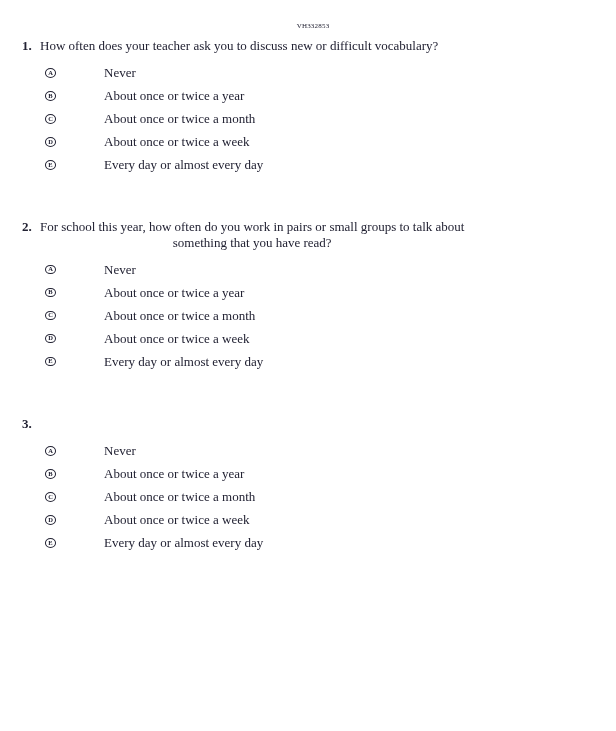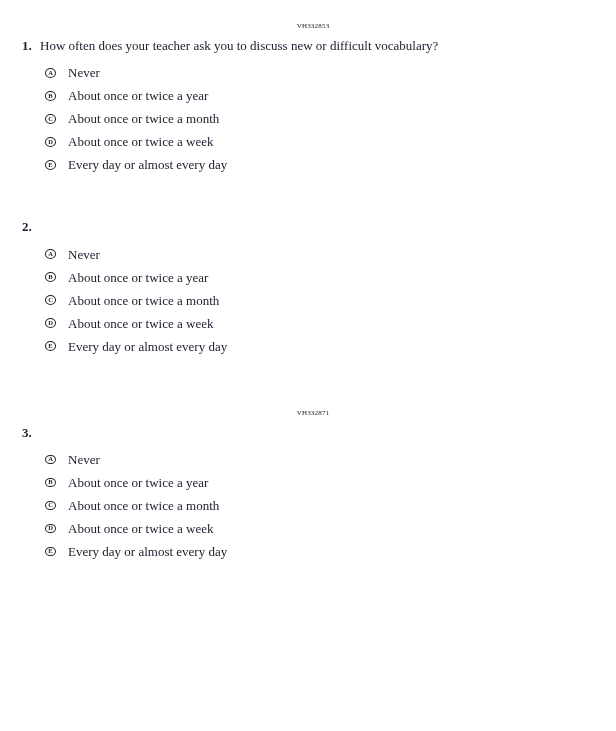--- a/index.html
+++ b/index.html
@@ -68,20 +68,21 @@
   }
   .bubble-letter {
     font-size: 6.5px;
     font-weight: bold;
     line-height: 1;
     transform: translateY(-0.2px);
   }
   .option-label {
     font-size: 13px;
     line-height: 13px;
+    margin-left: 36px;
   }
 </style>
 </head>
 <body>
 
 <div class="page">
   <div id="questions-container">
   <section class="question-block">
     <div class="code-row">
       <span class="code">VH332853</span>
@@ -124,20 +125,22 @@
       <span class="bubble-letter">E</span>
     </span>
     <span class="option-label">Every day or almost every day</span>
   </div>
 </div>
   </section>
 
   <section class="question-block">
     <div class="q-row">
       <span class="q-num">2.</span>
+      <span class="q-text">For school this year, how often do you work in pairs or small groups to talk about
+something that you have read?</span>
     </div>
     <div class="options">
   <div class="option-row">
     <span class="bubble">
       <span class="bubble-letter">A</span>
     </span>
     <span class="option-label">Never</span>
   </div>
 
   <div class="option-row">
@@ -164,23 +167,20 @@
   <div class="option-row">
     <span class="bubble">
       <span class="bubble-letter">E</span>
     </span>
     <span class="option-label">Every day or almost every day</span>
   </div>
 </div>
   </section>
 
   <section class="question-block">
-    <div class="code-row">
-      <span class="code">VH332871</span>
-    </div>
     <div class="q-row">
       <span class="q-num">3.</span>
     </div>
     <div class="options">
   <div class="option-row">
     <span class="bubble">
       <span class="bubble-letter">A</span>
     </span>
     <span class="option-label">Never</span>
   </div>

